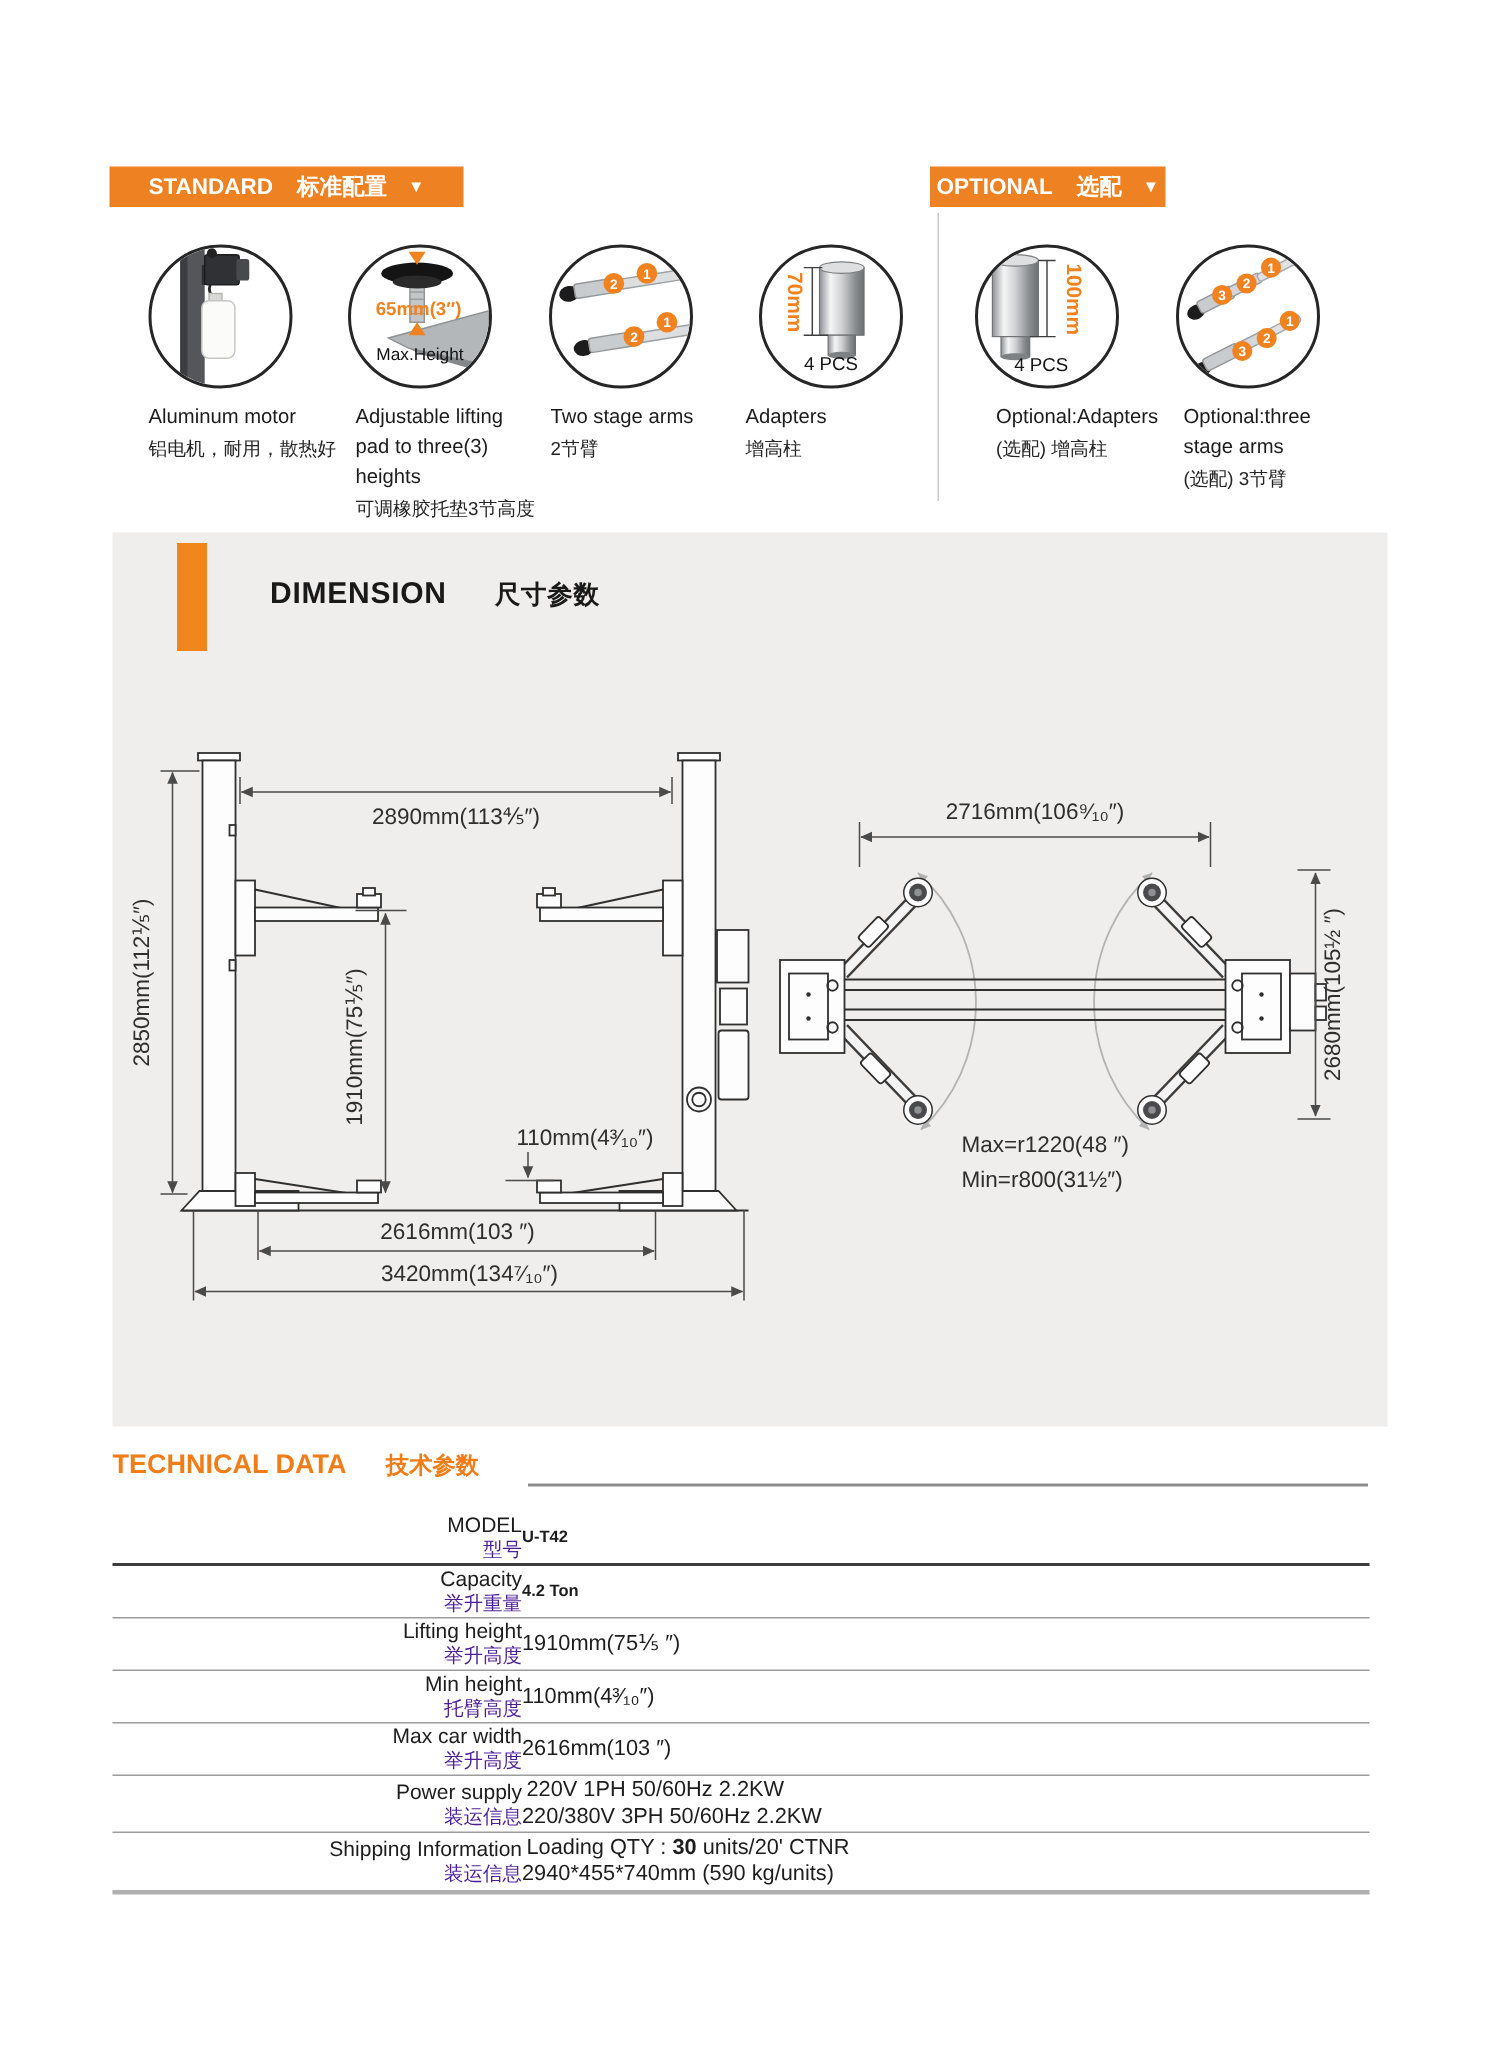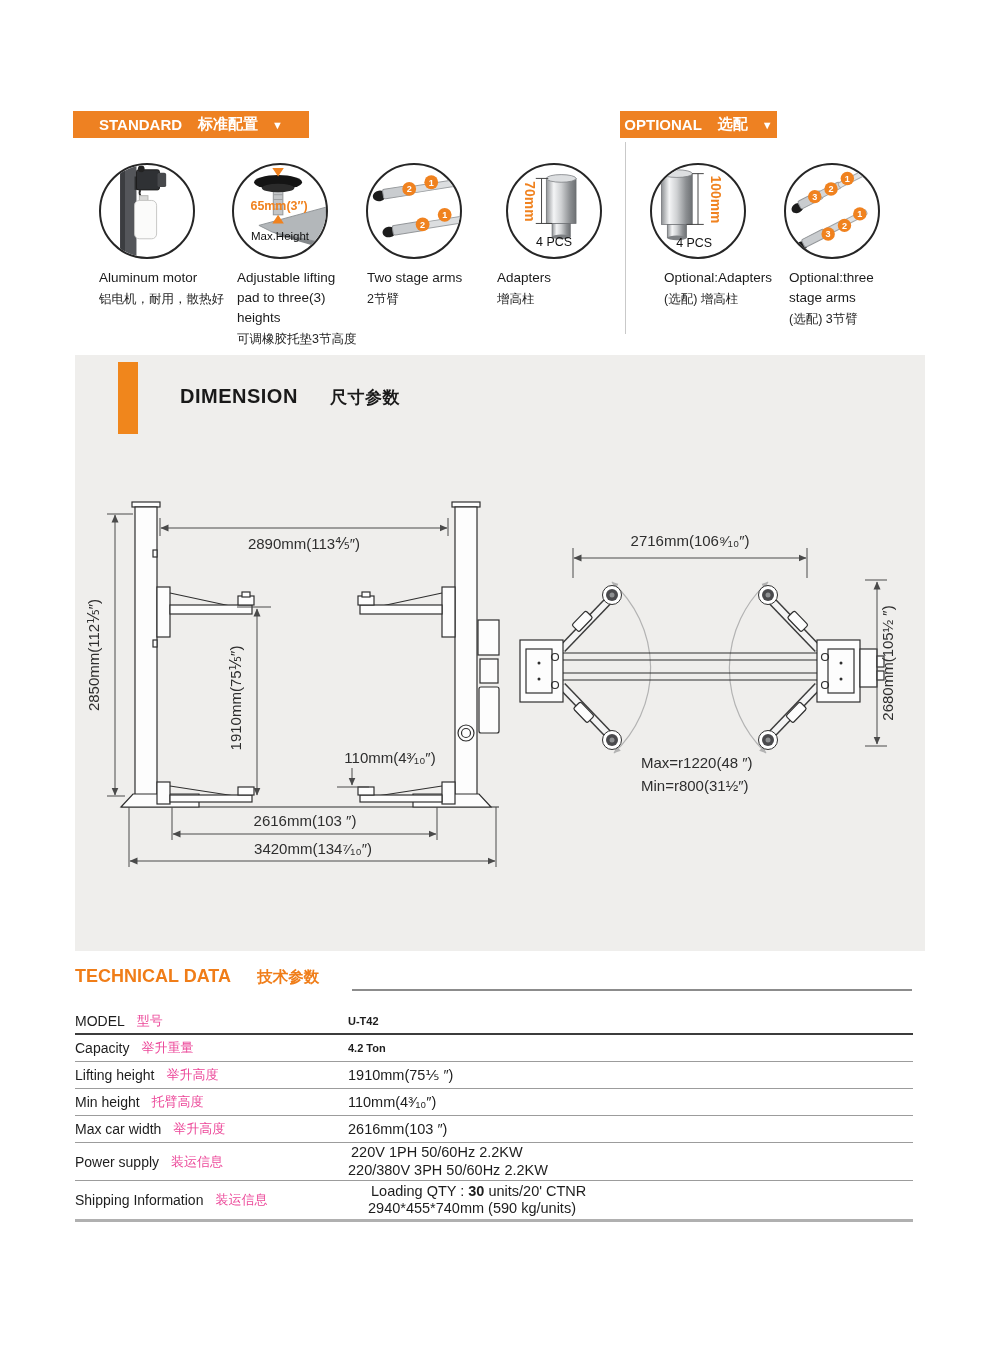--- a/index.html
+++ b/index.html
@@ -43,26 +43,26 @@
   .dimln{stroke:#4a4a4a;stroke-width:1;fill:none;}
   .arc{stroke:#b3b3b3;stroke-width:1.2;fill:none;}
 
   
   .tech-title{position:absolute;left:75px;top:966px;font-size:18px;font-weight:bold;color:#F07D18;white-space:nowrap;}
   .tech-title .cn{font-size:15.5px;margin-left:22px;}
   .tech-rule{position:absolute;left:352px;top:989px;width:560px;height:1.5px;background:#8c8c8c;}
   .tech-table{position:absolute;left:75px;top:1008px;width:838px;}
   .t-row{display:flex;align-items:center;border-bottom:1px solid #9c9c9c;min-height:27px;box-sizing:border-box;}
   .t-row.h38{min-height:38px;}
-  .t-row.h41{min-height:41px;gap:20px;}
+  .t-row.h41{min-height:41px;}
   .t-row.dark{border-bottom:2px solid #3c3c3c;}
   .t-row.thick{border-bottom:3px solid #b0b0b0;}
-  .t-label{width:273px;display:flex;align-items:center;flex-shrink:0;}
+  .t-label{width:273px;display:flex;align-items:flex-end;flex-shrink:0;flex-direction:column;}
   .t-label .en{font-size:14px;color:#1d1d1d;}
-  .t-label .cn{font-size:13px;margin-left:12px;color:#ec4899;}
+  .t-label .cn{font-size:13px;margin-left:12px;color:#4c1d95;}
   .t-value{font-size:14.5px;color:#1d1d1d;}
   .t-value.big{font-weight:bold;font-size:11px;}
   .t-value .vline{line-height:17.5px;}
   .t-value .ind{padding-left:3px;}
   .b{font-weight:bold;}
 </style>
 </head>
 <body>
 
 <div id="page">

